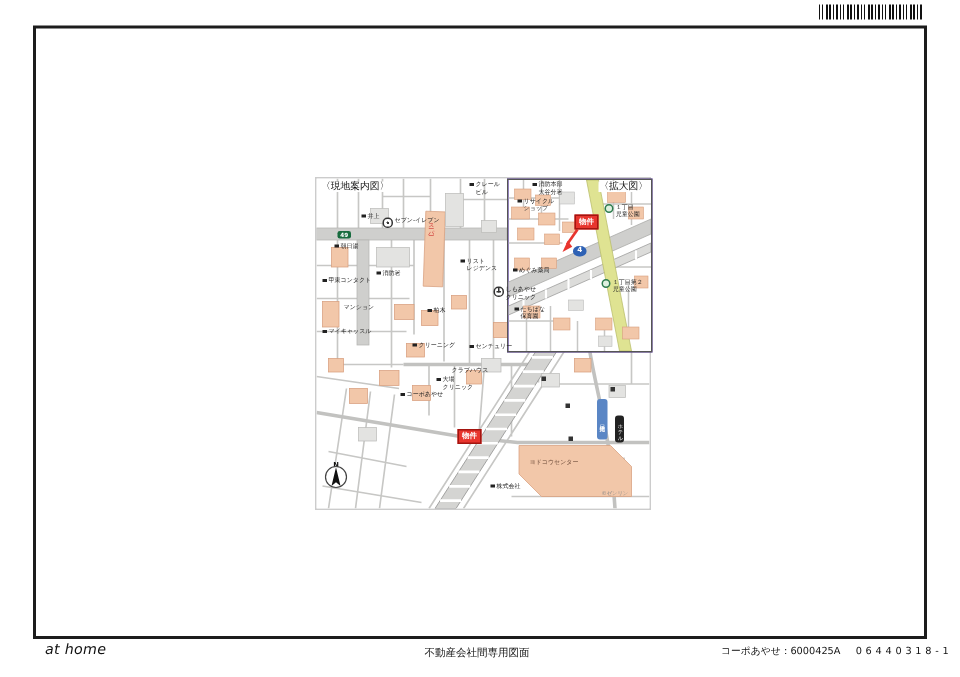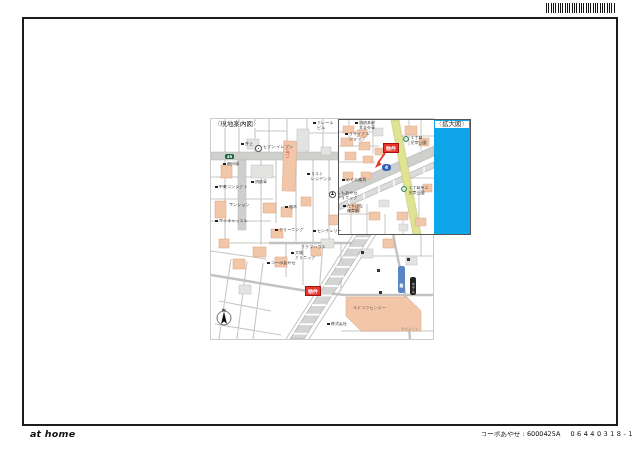--- a/index.html
+++ b/index.html
@@ -5,21 +5,21 @@
   html,body{margin:0;padding:0;background:#fff;}
   .page{position:relative;width:640px;height:451px;background:#fff;
         font-family:"DejaVu Sans",sans-serif;overflow:hidden;color:#111;border-radius:20px;}
   
   .frame{position:absolute;left:22px;top:17px;width:592px;height:405px;
          border:2px solid #1c1c1c;background:#fff;}
   
   .barcode{position:absolute;left:546px;top:3px;width:70px;height:10px;
     background:repeating-linear-gradient(90deg,#111 0 1px,#fff 1px 2.2px,#111 2.2px 2.8px,#fff 2.8px 4.6px,#111 4.6px 6px,#fff 6px 7px);}
   
-  .footer-logo{position:absolute;left:30px;top:428px;font-size:9.5px;font-weight:bold;
+  .footer-logo{position:absolute;left:30px;top:428px;font-size:9.5px;font-weight:normal;
                font-style:italic;letter-spacing:0.2px;}
   .footer-center{position:absolute;left:22px;top:430px;width:592px;text-align:center;font-size:7px;}
   .footer-right{position:absolute;right:5px;top:430px;font-size:6.5px;white-space:nowrap;}
   .footer-right .num{letter-spacing:2.5px;margin-left:8px;margin-top:31px;}
   
   .map{position:absolute;left:210px;top:118px;width:222px;height:220px;background:#fff;
        border:0.5px solid #ccc;}
   .map svg{position:absolute;left:0;top:0;}
   .map-title{position:absolute;font-size:6.5px;color:#111;background:#fff;padding:0 1px;
              line-height:1;z-index:6;white-space:nowrap;}
@@ -45,22 +45,22 @@
             color:#fff;font-size:3.8px;font-weight:bold;text-align:center;line-height:5.5px;z-index:6;}
   .vbanner{position:absolute;writing-mode:vertical-rl;text-orientation:upright;z-index:6;
            color:#fff;border-radius:2px;text-align:center;}
   .road-name{left:187px;top:147px;width:7px;height:27px;background:#5a86c5;font-size:3.8px;line-height:7px;}
   .hotel{left:199px;top:158px;width:5.5px;height:18px;background:#222;font-size:3.4px;line-height:5.5px;}
   .store-v{position:absolute;left:74px;top:27px;writing-mode:vertical-rl;text-orientation:upright;
            color:#cc2d2d;font-size:4px;line-height:1;z-index:5;}
   .bldg-label{position:absolute;font-size:4px;color:#6b4a38;z-index:5;white-space:nowrap;}
   .credit{position:absolute;left:190px;top:208px;font-size:3.5px;color:#888;z-index:5;white-space:nowrap;}
   
-  .inset{position:absolute;left:127px;top:0;width:95px;height:114px;background:#0ea5e9;
-         border:1px solid #555;z-index:3;padding-left:36px;}
+  .inset{position:absolute;left:127px;top:0;width:95px;height:114px;background:#8b5cf6;
+         border:1px solid #555;z-index:3;}
   .inset .map-title{right:1px;top:1px;}
   
   .north{position:absolute;left:5px;top:190px;width:16px;height:24px;z-index:6;text-align:center;}
   .north .n{font-size:4.5px;font-weight:bold;line-height:1;}
 </style>
 </head>
 <body>
 
 <div class="page">
 
@@ -296,18 +296,19 @@
         <i class="sq"></i>
         <span class="txt">たちばな
 保育園</span></div>
 
       <div class="prop" style="left:44px;top:23px;">物件</div>
       <div class="shield4" style="left:43px;top:44px;">4</div>
     </div>
   </div>
 
   <div class="footer-logo">at home</div>
+  <div class="footer-center">不動産会社間専用図面</div>
   <div class="footer-right">
     <span>コーポあやせ：6000425A</span>
     <span class="num">06440318-1</span>
   </div>
 
 </div>
 
 </body></html>

